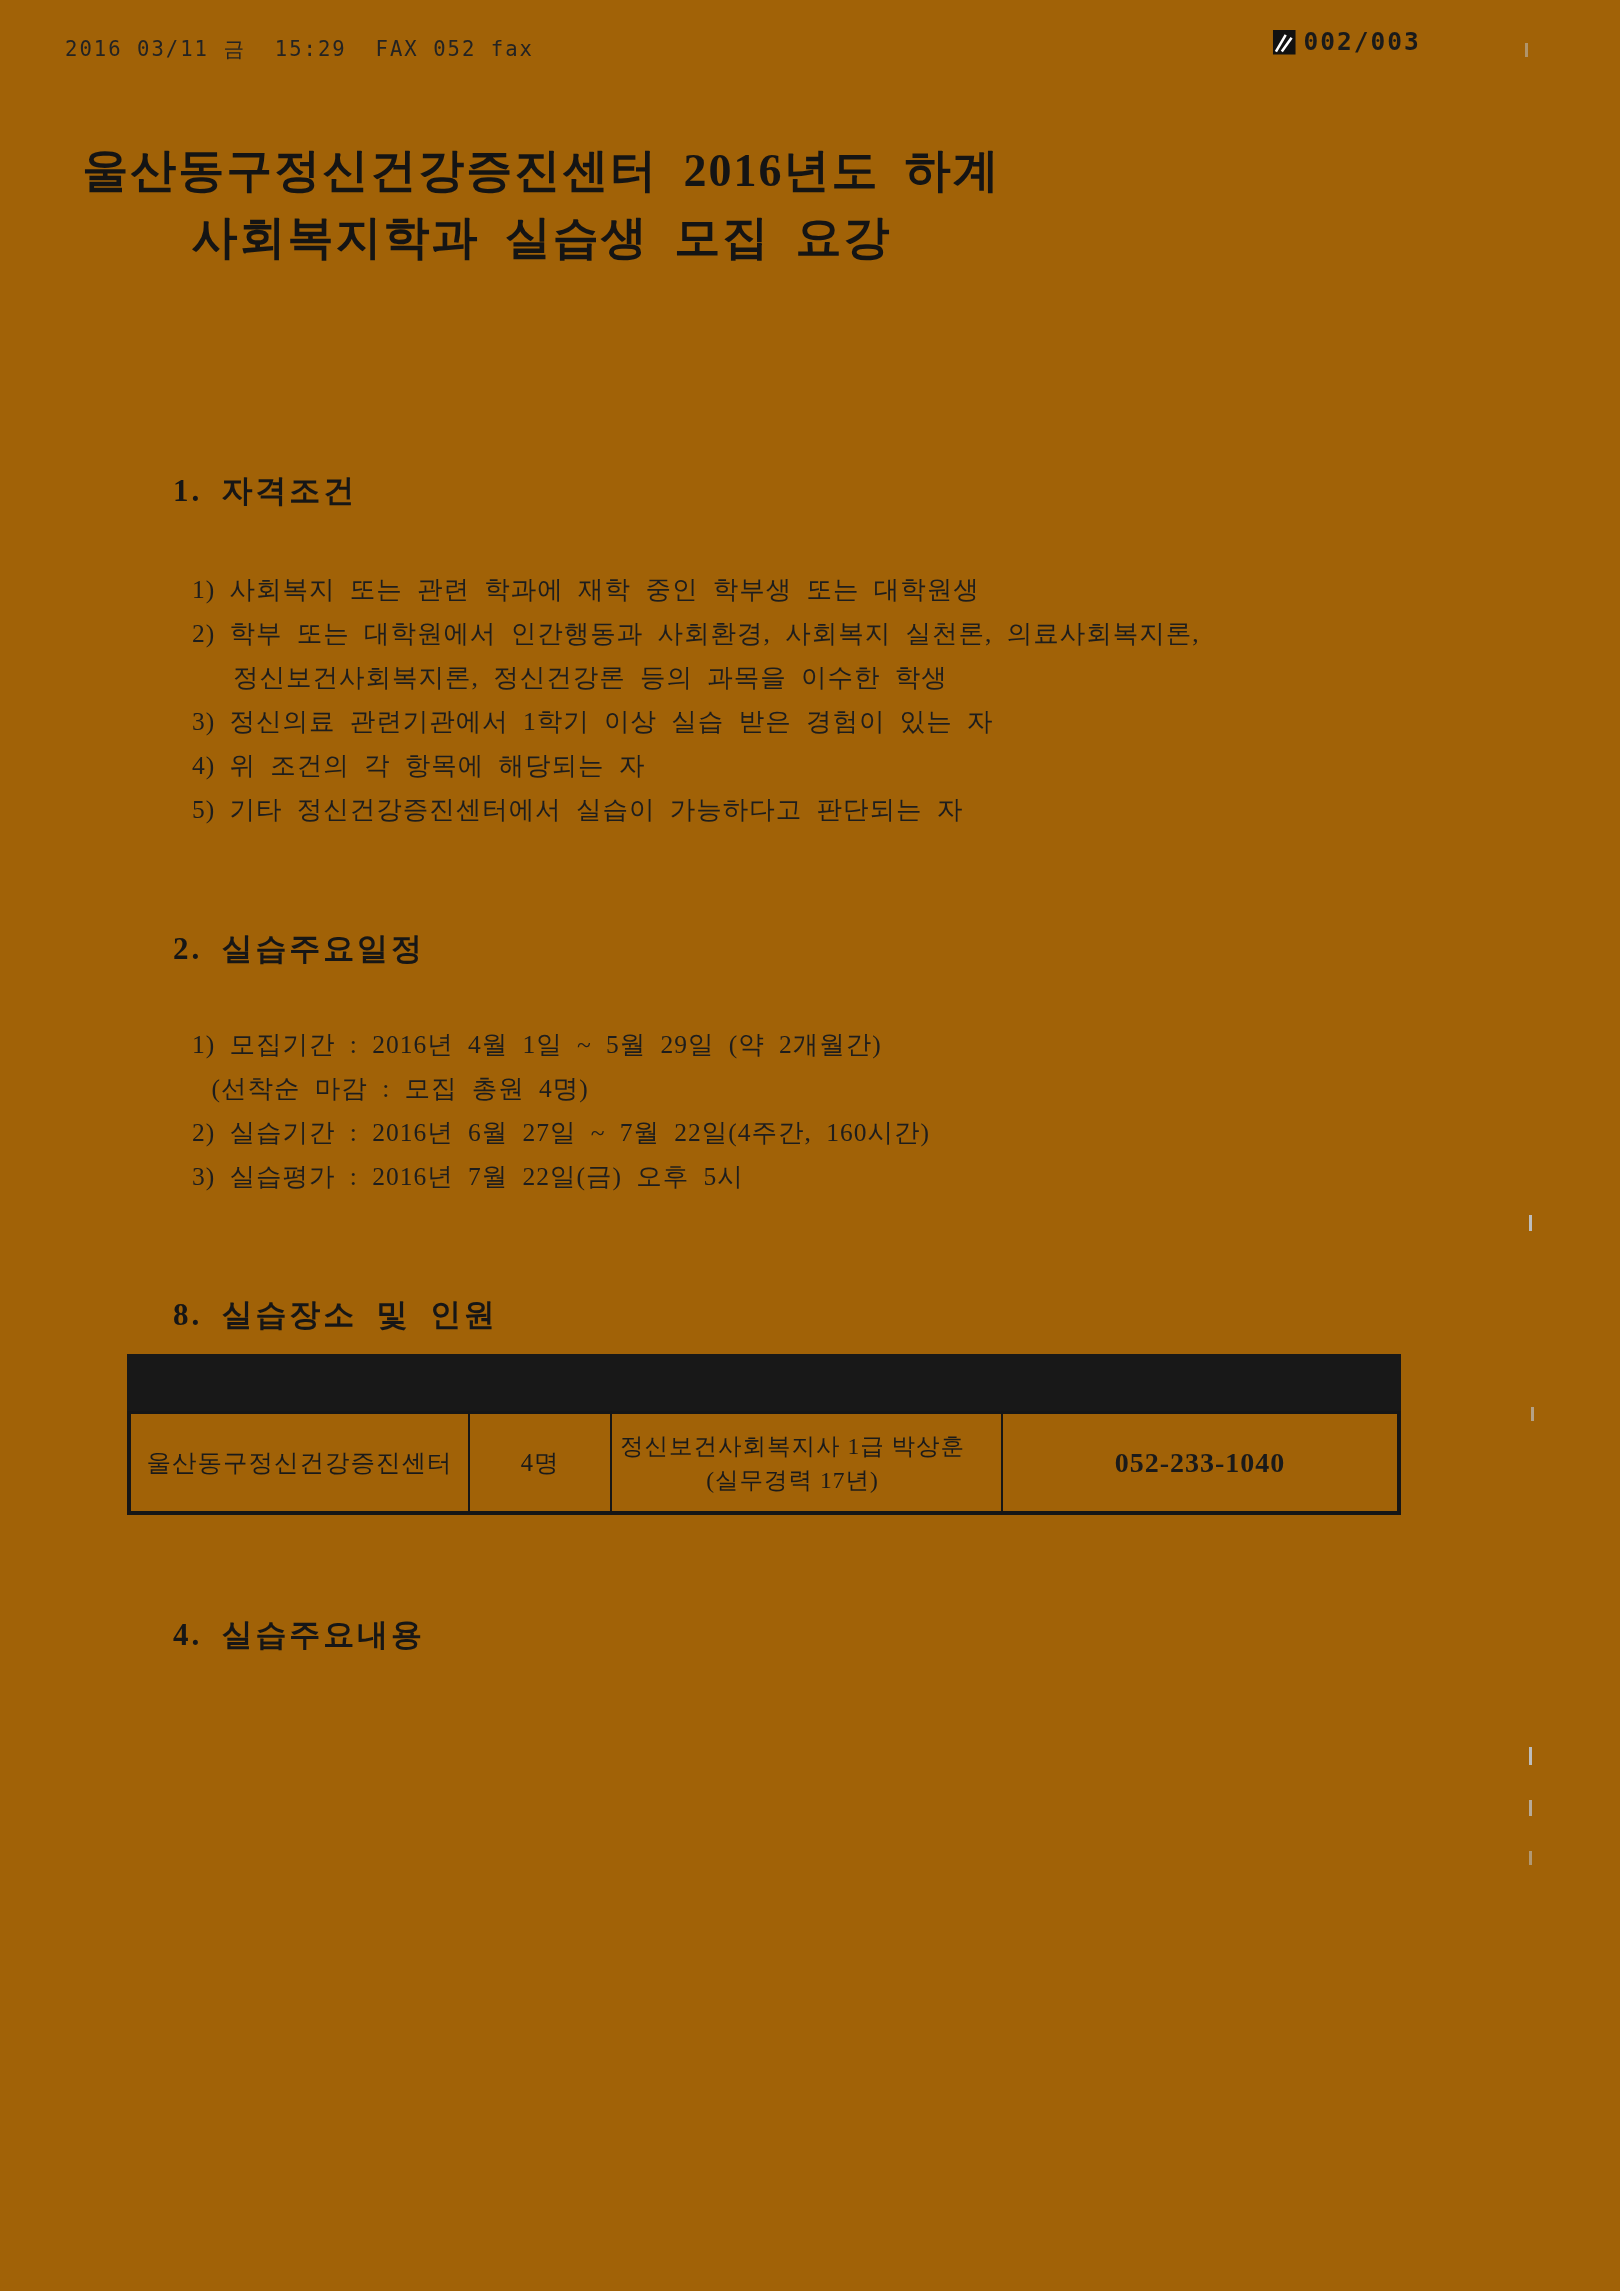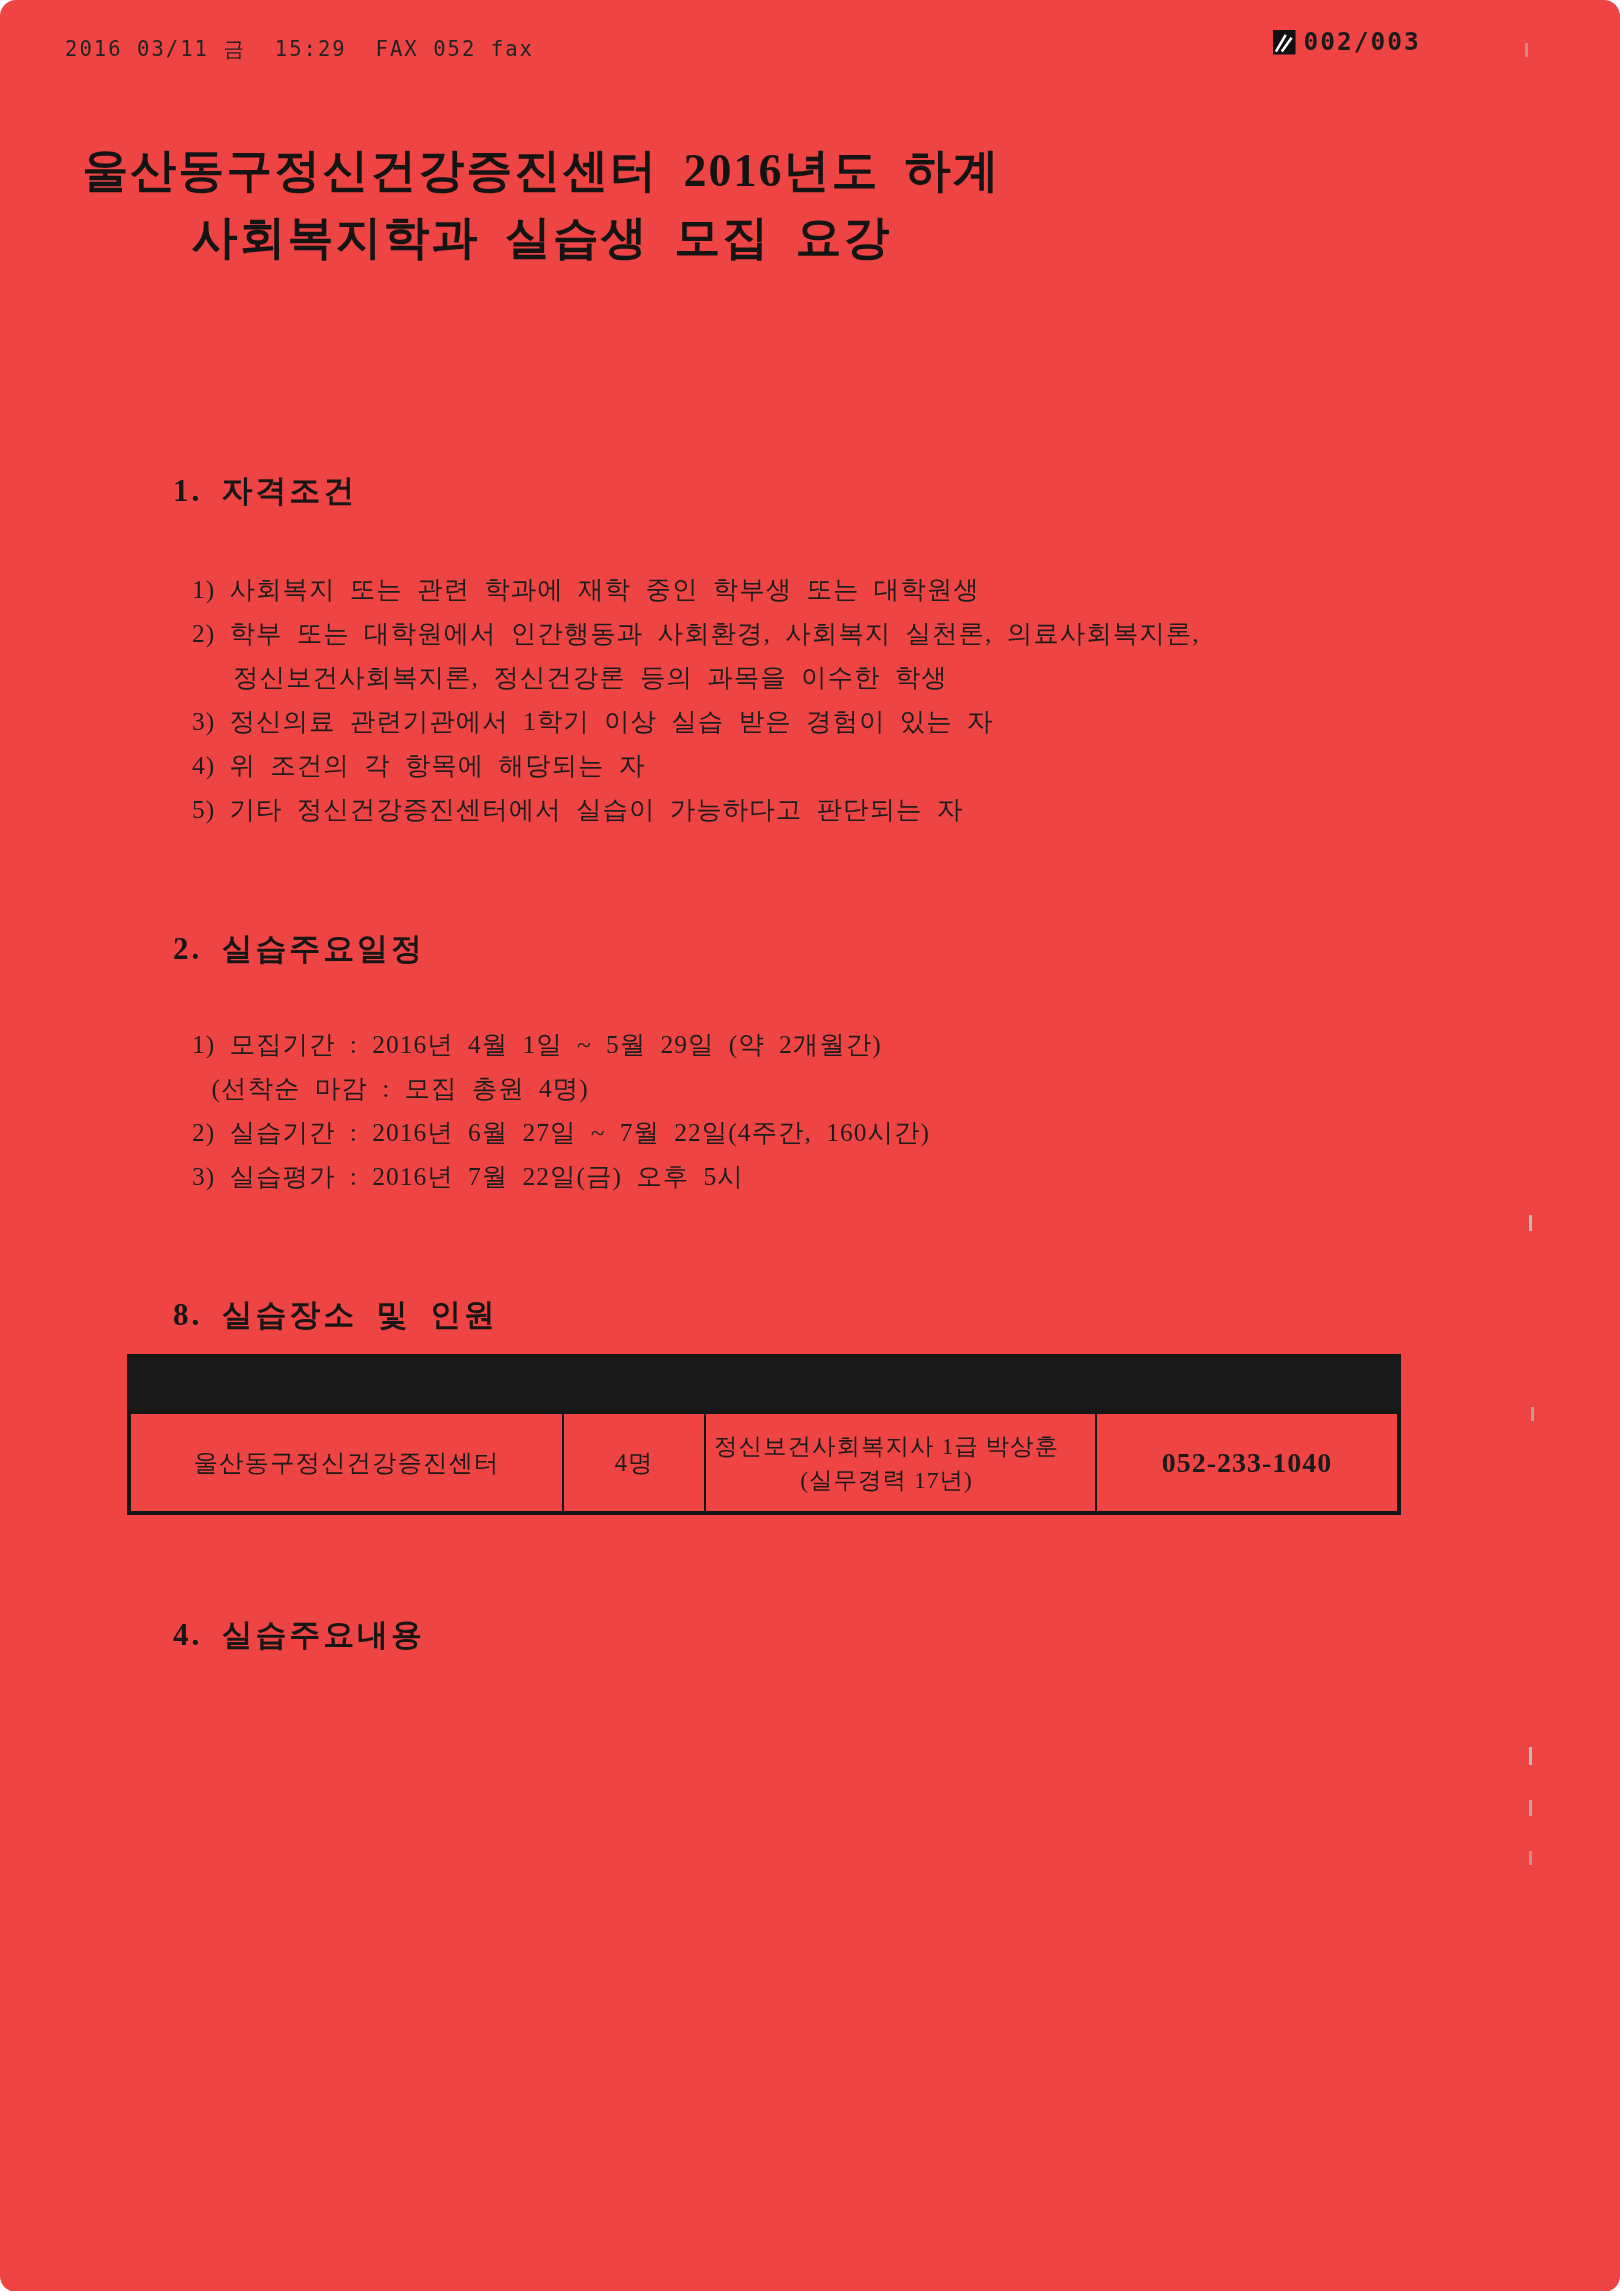--- a/index.html
+++ b/index.html
@@ -1,18 +1,18 @@
 <!DOCTYPE html>
 <html><head>
 <meta charset="utf-8">
 <style>
   html,body{margin:0;padding:0;background:#ffffff;}
   .page{
-    position:relative;width:1620px;height:2292px;background:#ef4444;overflow:hidden;
-    font-family:"Liberation Serif","DejaVu Serif",serif;color:#1d1d1d;border-radius:16px;
+    position:relative;width:1620px;height:2292px;background:#a16207;overflow:hidden;
+    font-family:"Liberation Serif","DejaVu Serif",serif;color:#1d1d1d;
   }
   .fax-header{
     position:absolute;top:35px;left:65px;white-space:pre;
     font-family:"DejaVu Sans Mono","Liberation Mono",monospace;
     font-size:20.6px;letter-spacing:2px;color:#232323;
   }
   .page-indicator{
     position:absolute;top:27.4px;left:1272px;display:flex;align-items:center;gap:6.9px;
     font-family:"DejaVu Sans Mono","Liberation Mono",monospace;
     font-size:24.5px;font-weight:bold;letter-spacing:2px;color:#1a1a1a;
@@ -36,21 +36,21 @@
   .ptable{position:absolute;left:127px;top:1354px;width:1274px;box-sizing:border-box;}
   .thead{height:57px;background:#181818;}
   .trow{
     display:flex;height:104px;box-sizing:border-box;
     border:4.9px solid #161616;border-top:3.9px solid #161616;
   }
   .cell{
     display:flex;flex-direction:column;align-items:center;justify-content:center;
     text-align:center;font-size:24.5px;letter-spacing:1px;box-sizing:border-box;color:#1a1a1a;
   }
-  .c1{width:431px;}
+  .c1{width:337px;}
   .c2{width:142px;border-left:2.9px solid #161616;}
   .c3{width:363px;border-left:2.9px solid #161616;font-size:23.5px;line-height:34px;}
   .c4{flex:1;border-left:2.9px solid #161616;font-size:28px;font-weight:bold;letter-spacing:1px;margin-left:28px;}
   .artifact{position:absolute;background:#bdbdbd;}
 </style>
 </head>
 <body>
 
 <div class="page">
 

